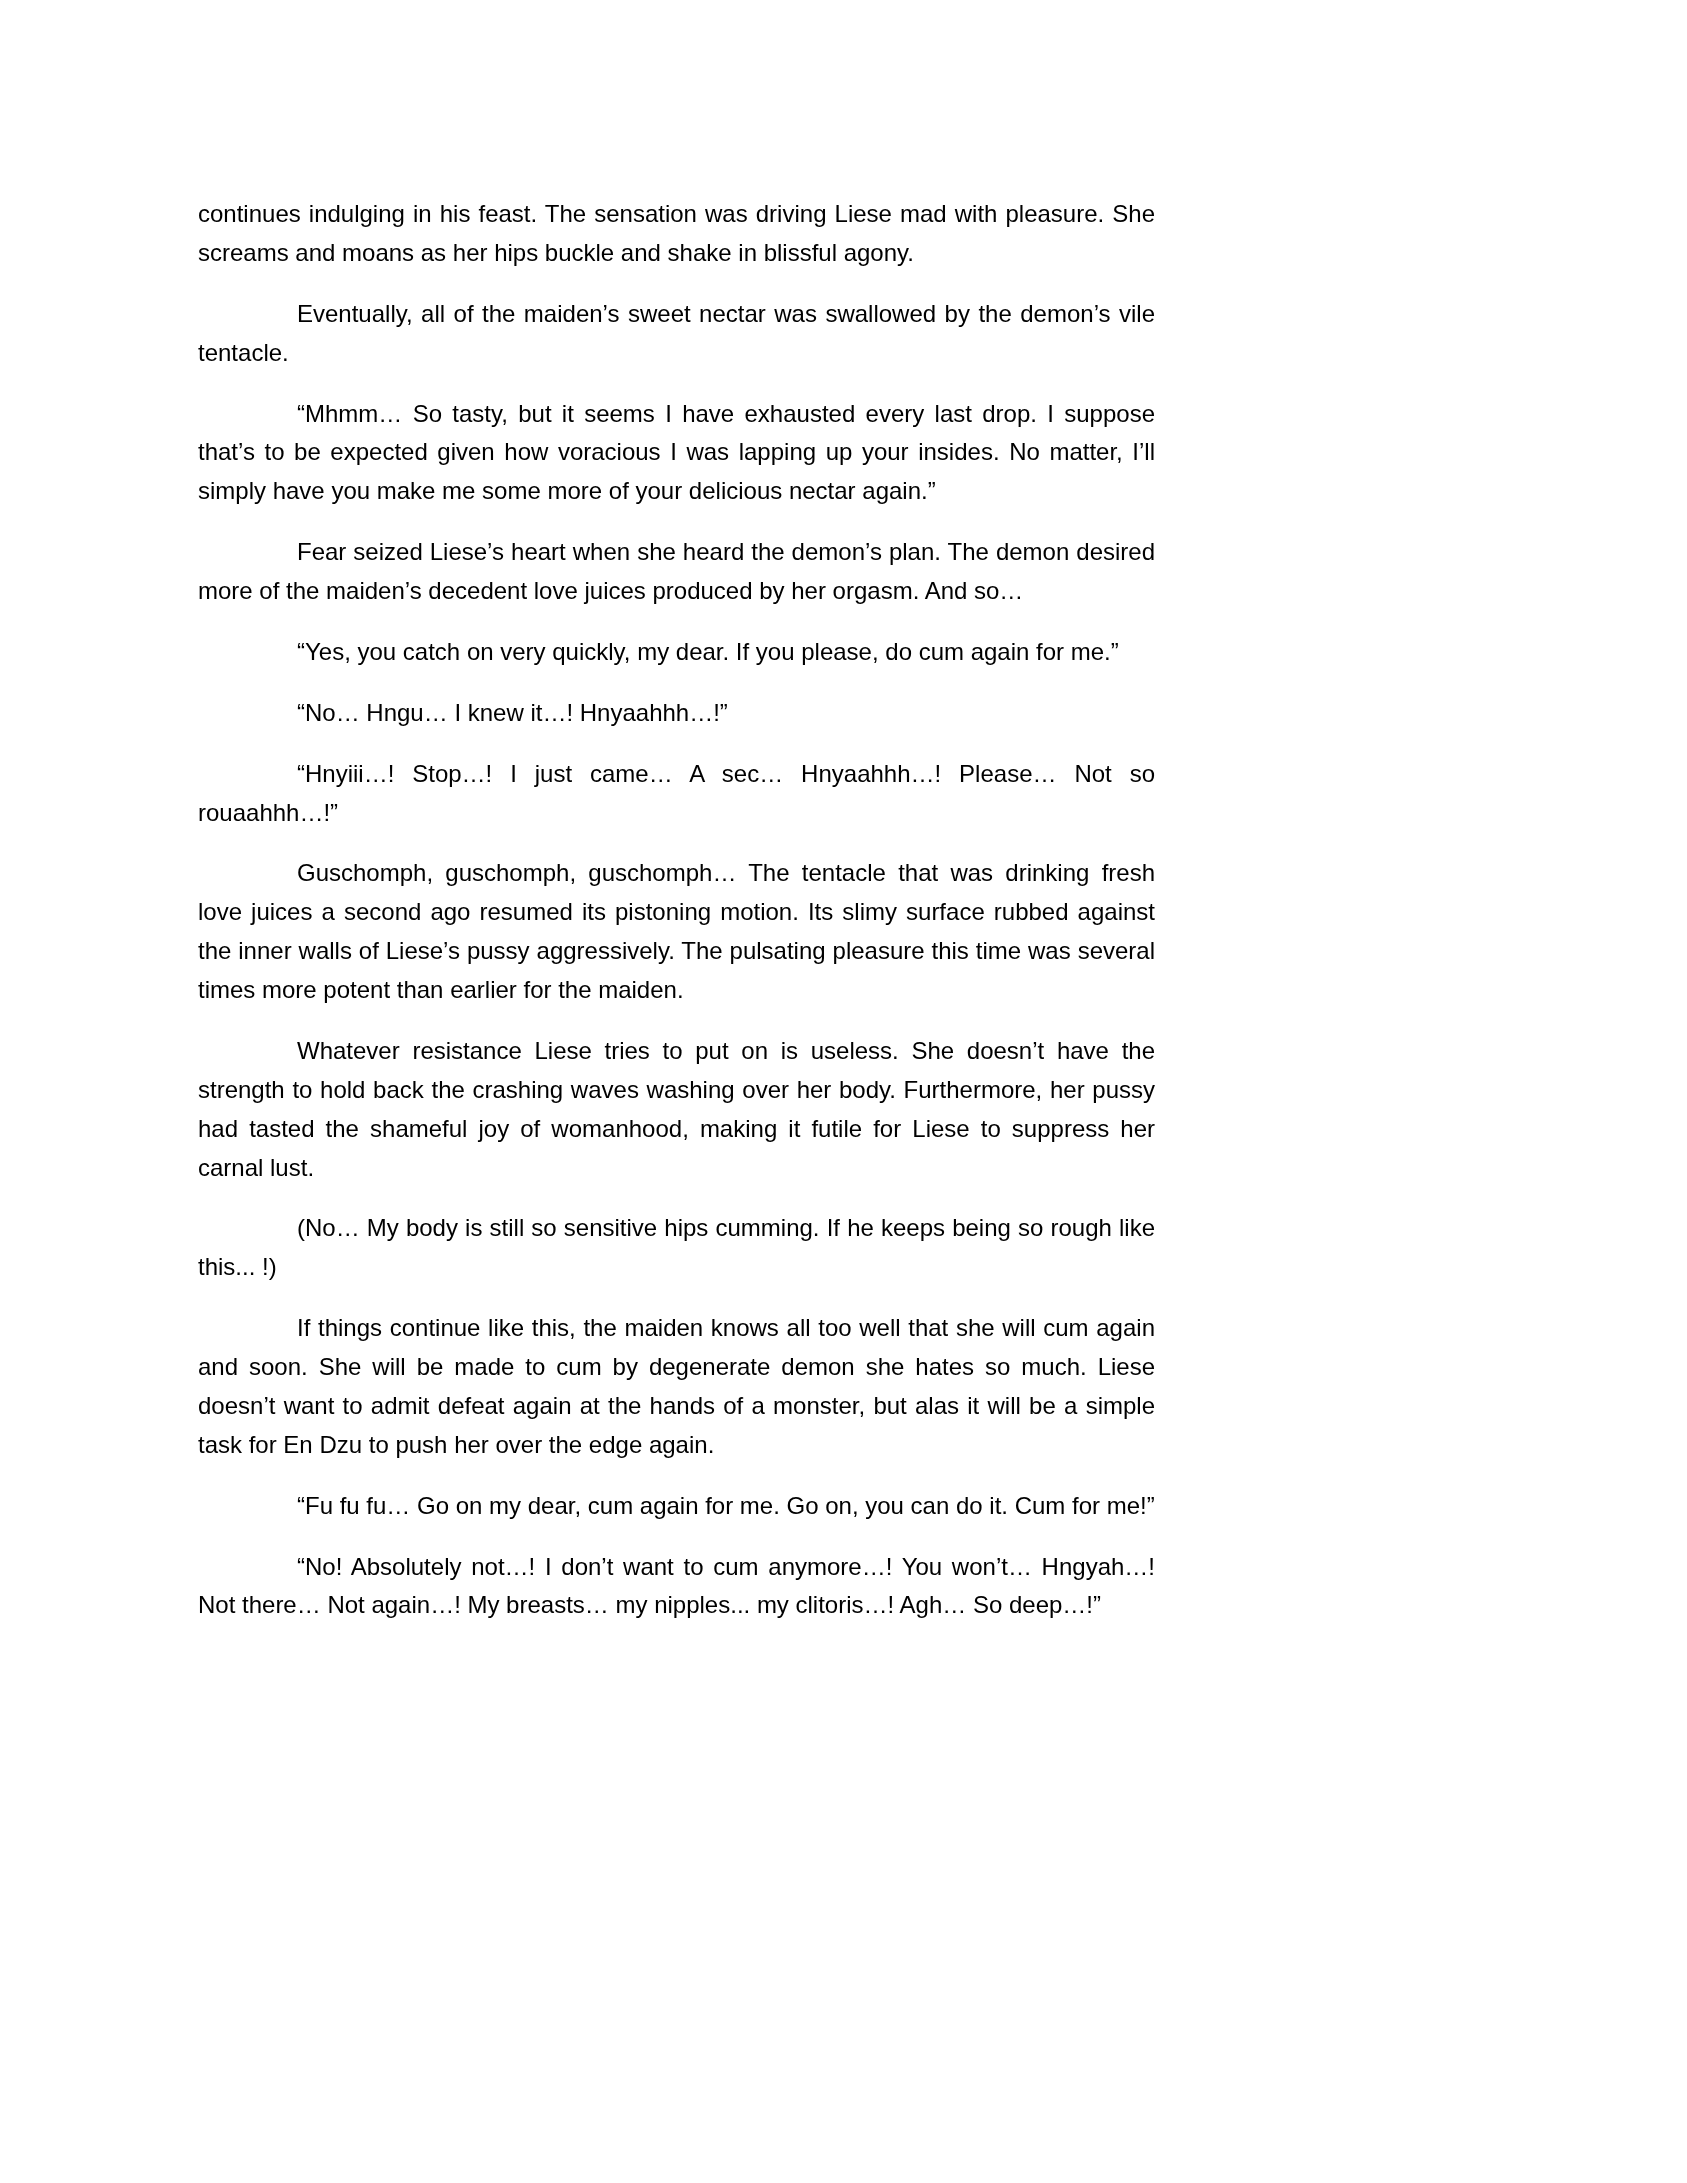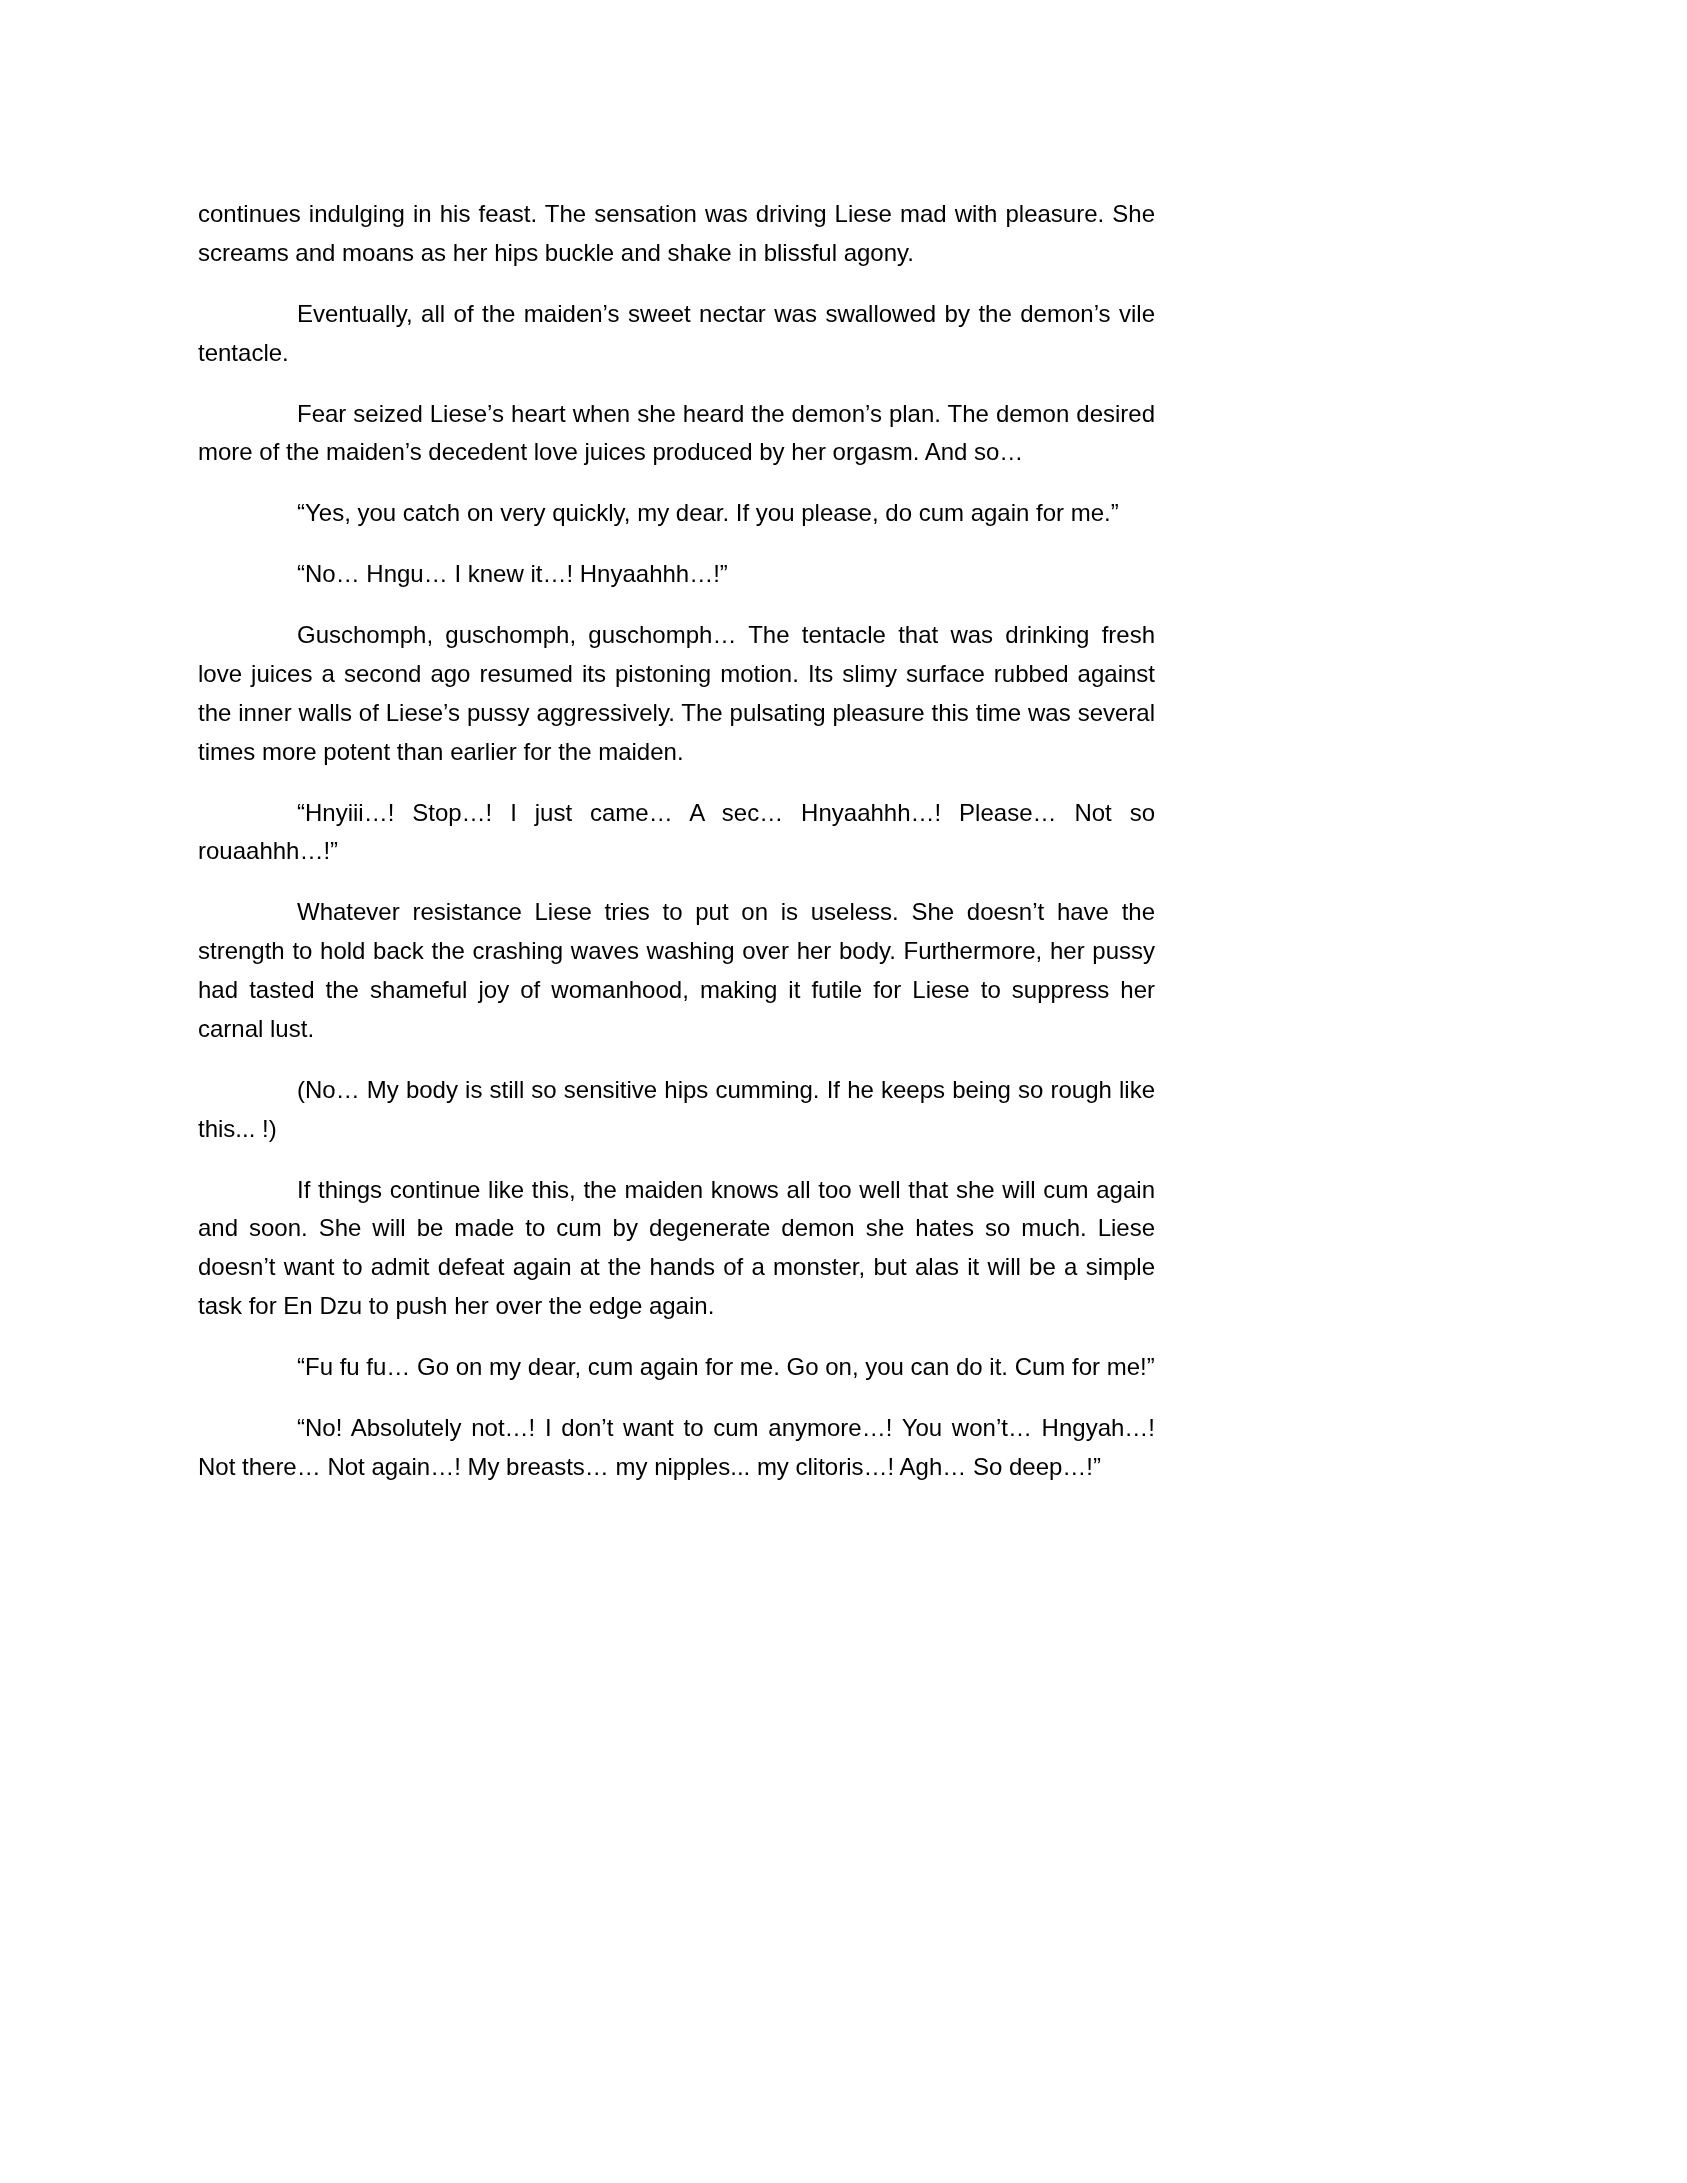--- a/index.html
+++ b/index.html
@@ -34,25 +34,26 @@
     margin-bottom: 0;
   }
 </style>
 </head>
 <body>
 
 <div class="page">
   <div class="doc-body">
     <p class="para">continues indulging in his feast. The sensation was driving Liese mad with pleasure. She screams and moans as her hips buckle and shake in blissful agony.</p>
     <p class="para indented">Eventually, all of the maiden’s sweet nectar was swallowed by the demon’s vile tentacle.</p>
+    <p class="para indented">“Mhmm… So tasty, but it seems I have exhausted every last drop. I suppose that’s to be expected given how voracious I was lapping up your insides. No matter, I’ll simply have you make me some more of your delicious nectar again.”</p>
     <p class="para indented">Fear seized Liese’s heart when she heard the demon’s plan. The demon desired more of the maiden’s decedent love juices produced by her orgasm. And so…</p>
     <p class="para indented">“Yes, you catch on very quickly, my dear. If you please, do cum again for me.”</p>
     <p class="para indented">“No… Hngu… I knew it…! Hnyaahhh…!”</p>
+    <p class="para indented">“Hnyiii…! Stop…! I just came… A sec… Hnyaahhh…! Please… Not so rouaahhh…!”</p>
     <p class="para indented">Guschomph, guschomph, guschomph… The tentacle that was drinking fresh love juices a second ago resumed its pistoning motion. Its slimy surface rubbed against the inner walls of Liese’s pussy aggressively. The pulsating pleasure this time was several times more potent than earlier for the maiden.</p>
-    <p class="para indented">“Hnyiii…! Stop…! I just came… A sec… Hnyaahhh…! Please… Not so rouaahhh…!”</p>
     <p class="para indented">Whatever resistance Liese tries to put on is useless. She doesn’t have the strength to hold back the crashing waves washing over her body. Furthermore, her pussy had tasted the shameful joy of womanhood, making it futile for Liese to suppress her carnal lust.</p>
     <p class="para indented">(No… My body is still so sensitive hips cumming. If he keeps being so rough like this... !)</p>
     <p class="para indented">If things continue like this, the maiden knows all too well that she will cum again and soon. She will be made to cum by degenerate demon she hates so much. Liese doesn’t want to admit defeat again at the hands of a monster, but alas it will be a simple task for En Dzu to push her over the edge again.</p>
     <p class="para indented">“Fu fu fu… Go on my dear, cum again for me. Go on, you can do it. Cum for me!”</p>
     <p class="para indented">“No! Absolutely not…! I don’t want to cum anymore…! You won’t… Hngyah…! Not there… Not again…! My breasts… my nipples... my clitoris…! Agh… So deep…!”</p>
   </div>
 </div>
 
 
 </body></html>

